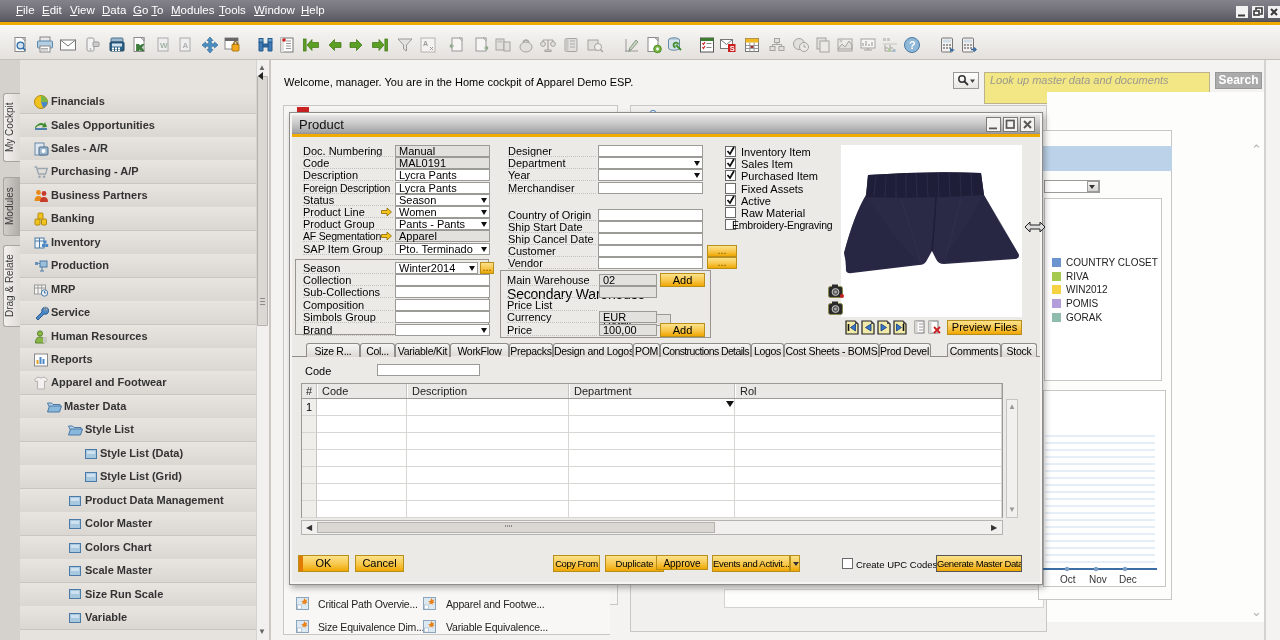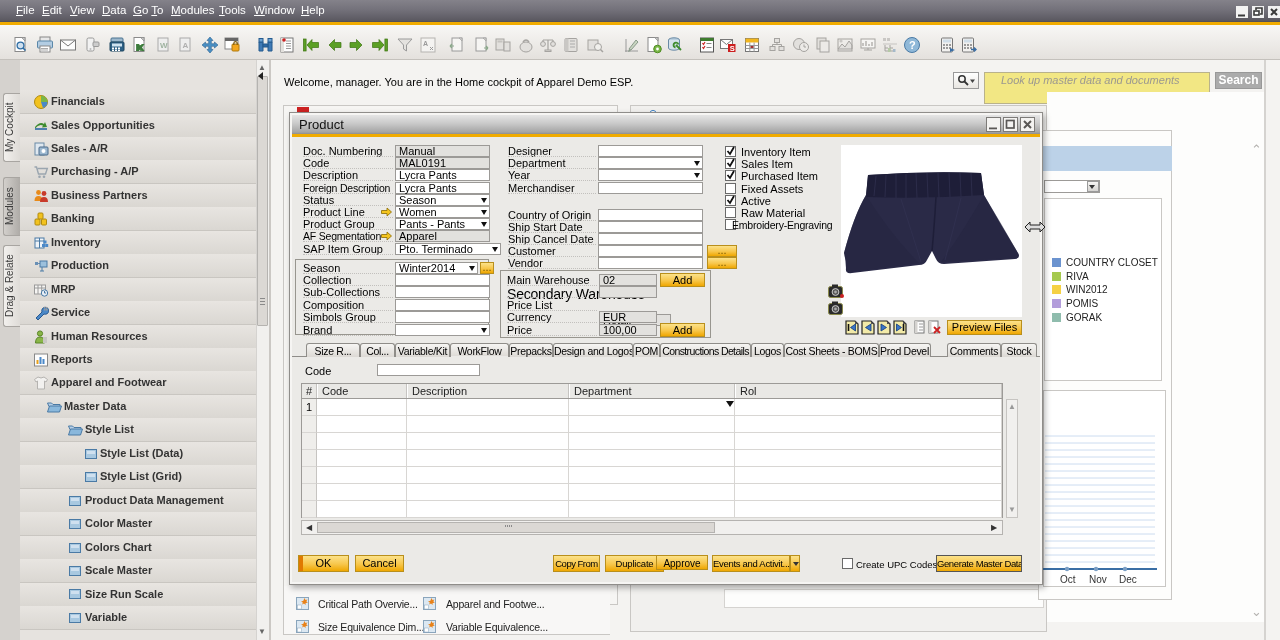--- a/index.html
+++ b/index.html
@@ -502,21 +502,21 @@
 <div class="abs" style="left:260px;top:304px;width:5px;height:1px;background:#8a8a8a"></div>
 <div class="abs" style="left:269px;top:60px;width:2px;height:580px;background:#cbc8c4"></div>
 <div class="abs" style="left:258px;top:72px;width:0;height:0;border-top:4px solid transparent;border-bottom:4px solid transparent;border-right:5px solid #222"></div>
 <div class="abs" style="left:271px;top:60px;width:1009px;height:580px;background:#f4f3f1"></div>
 <div class="tx" style="left:284px;top:76px;font-size:11px;color:#000">Welcome, manager. You are in the Home cockpit of Apparel Demo ESP.</div>
 <div class="abs" style="left:953px;top:72px;width:26px;height:17px;background:linear-gradient(#fff,#e8e6e2);border:1px solid #999"><svg width="24" height="15">
         <circle cx="8" cy="6" r="3.2" fill="none" stroke="#333" stroke-width="1.5"></circle>
         <line x1="10.5" y1="8.5" x2="14" y2="12" stroke="#333" stroke-width="1.8"></line>
         <path d="M16 6.5 l5 0 -2.5 3.5 z" fill="#444"></path>
       </svg></div>
-<div class="abs" style="left:984px;top:72px;width:226px;height:32px;background:#f2e784;border:1px solid #b9b28b;color:#9b9890;font-style:italic;font-size:11px;line-height:15px;padding-left:16px">Look up master data and documents</div>
+<div class="abs" style="left:984px;top:72px;width:226px;height:32px;background:#f2e784;border:1px solid #b9b28b;color:#9b9890;font-style:italic;font-size:11px;line-height:15px;padding-left:5px">Look up master data and documents</div>
 <div class="abs" style="left:1215px;top:72px;width:47px;height:17px;background:#ababab;border:1px solid #989898;color:#fff;font-weight:bold;font-size:12px;text-align:center;line-height:15px">Search</div>
 <div class="abs" style="left:1047px;top:92px;width:217px;height:530px;background:#fdfdfc"></div>
 <div class="abs" style="left:1264px;top:60px;width:2px;height:580px;background:#d8d6d3"></div>
 <div class="abs" style="left:283px;top:105px;width:335px;height:500px;background:#f6f5f3;border:1px solid #c9c7c4"></div>
 <div class="abs" style="left:297px;top:107px;width:12px;height:5px;background:#cc2222"></div>
 <div class="abs" style="left:630px;top:105px;width:417px;height:527px;background:#f1f0ee;border:1px solid #c9c7c4"></div>
 <div class="abs" style="left:724px;top:589px;width:320px;height:19px;background:#fdfdfc;border:1px solid #d5d3d0"></div>
 <svg class="abs" style="left:647px;top:108px" width="12" height="8" viewBox="0 0 12 12">
       <circle cx="6" cy="8" r="4.5" fill="none" stroke="#4a88c8" stroke-width="1.5"></circle>
     </svg>
@@ -635,21 +635,21 @@
 <div class="abs" style="left:303px;top:229.19999999999993px;width:90px;border-bottom:1px dotted #c2c0bd"></div>
 <div class="inp sel" style="left:395px;top:218.19999999999993px;width:95px">Pants - Pants</div>
 <div class="lbl" style="left:303px;top:230.39999999999992px;font-size:10.5px;letter-spacing:-0.2px">AF Segmentation</div>
 <div class="abs" style="left:303px;top:241.39999999999992px;width:90px;border-bottom:1px dotted #c2c0bd"></div>
 <div class="inp dis" style="left:395px;top:230.39999999999992px;width:95px">Apparel</div>
 <svg class="abs" style="left:381px;top:231.39999999999992px" width="11" height="10" viewBox="0 0 11 10">
       <path d="M0.5 3.5 h5.5 V1 l4.5 4 -4.5 4 V6.5 h-5.5 z" fill="#f5c51e" stroke="#8a6a00" stroke-width=".8"></path>
     </svg>
 <div class="lbl" style="left:303px;top:242.5999999999999px">SAP Item Group</div>
 <div class="abs" style="left:303px;top:253.5999999999999px;width:90px;border-bottom:1px dotted #c2c0bd"></div>
-<div class="inp sel" style="left:395px;top:242.5999999999999px;width:106px">Pto. Terminado</div>
+<div class="inp sel" style="left:395px;top:242.5999999999999px;width:95px">Pto. Terminado</div>
 <div class="lbl" style="left:508px;top:145.0px">Designer</div>
 <div class="abs" style="left:508px;top:156.0px;width:88px;border-bottom:1px dotted #c2c0bd"></div>
 <div class="inp" style="left:598px;top:145.0px;width:105px"></div>
 <div class="lbl" style="left:508px;top:157.2px">Department</div>
 <div class="abs" style="left:508px;top:168.2px;width:88px;border-bottom:1px dotted #c2c0bd"></div>
 <div class="inp sel" style="left:598px;top:157.2px;width:105px"></div>
 <div class="lbl" style="left:508px;top:169.39999999999998px">Year</div>
 <div class="abs" style="left:508px;top:180.39999999999998px;width:88px;border-bottom:1px dotted #c2c0bd"></div>
 <div class="inp sel" style="left:598px;top:169.39999999999998px;width:105px"></div>
 <div class="lbl" style="left:508px;top:181.59999999999997px">Merchandiser</div>

